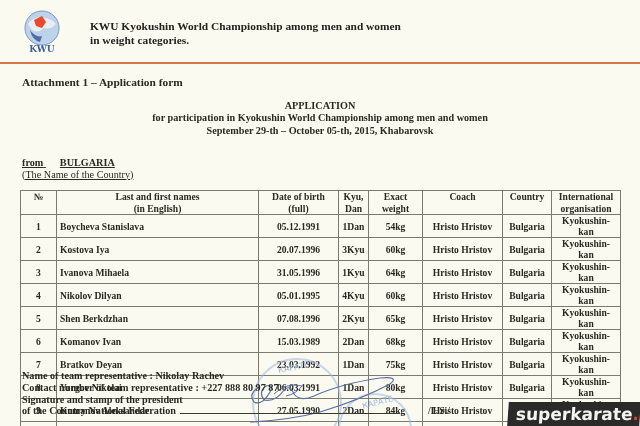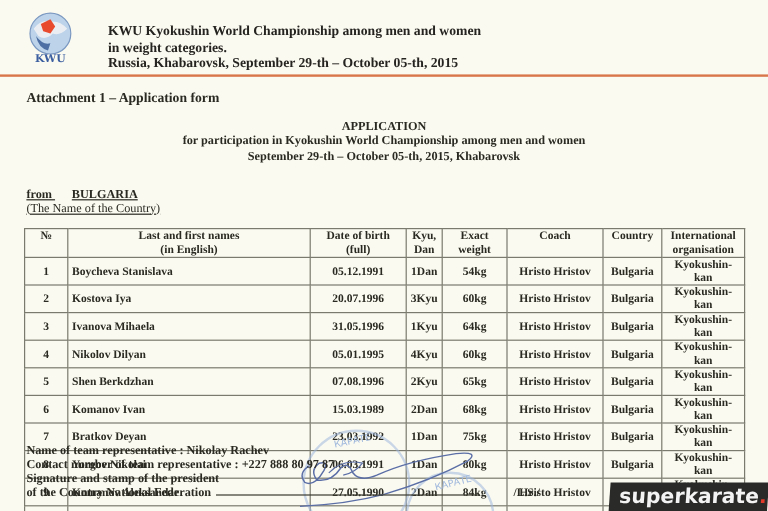--- a/index.html
+++ b/index.html
@@ -50,21 +50,20 @@
     <path d="M8 16 Q14 8 22 10 Q30 9 36 16 Q30 22 24 20 Q18 26 12 22 Z" fill="#eaeef3"></path>
     <path d="M14 12 L22 8 L26 14 L22 20 L16 18 Z" fill="#e84a2e"></path>
     <path d="M10 22 Q16 30 22 28 L20 34 Q12 32 10 22 Z" fill="#4d6fa3"></path>
     <text x="22" y="44" text-anchor="middle" font-family="DejaVu Serif, serif" font-size="9" font-weight="bold" fill="#3c5fa0">KWU</text>
   </svg>
 </div>
 
 <div class="header-text">
   <div>KWU Kyokushin World Championship among men and women</div>
   <div>in weight categories.</div>
-  <div>Russia, Khabarovsk, September 29-th – October 05-th, 2015</div>
 </div>
 
 <div class="rule"></div>
 
 <div class="attachment">Attachment 1 – Application form</div>
 
 <div class="app-block">
   <span class="l1">APPLICATION</span>
   <span class="l2">for participation in Kyokushin World Championship among men and women</span>
   <span class="l3">September 29-th – October 05-th, 2015, Khabarovsk</span>

